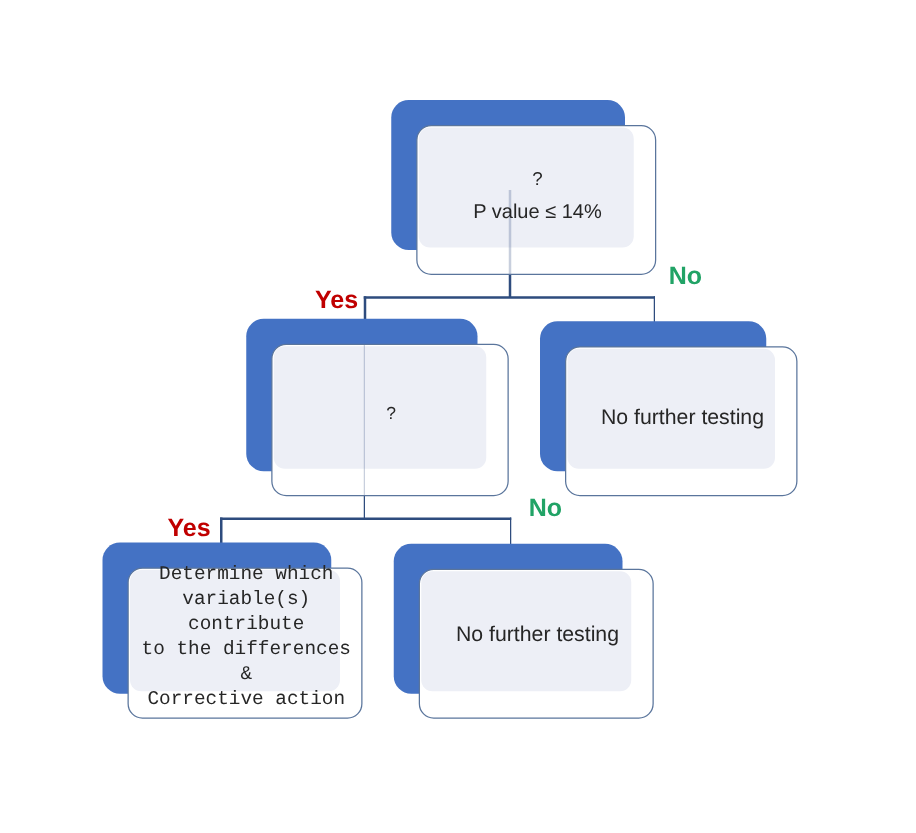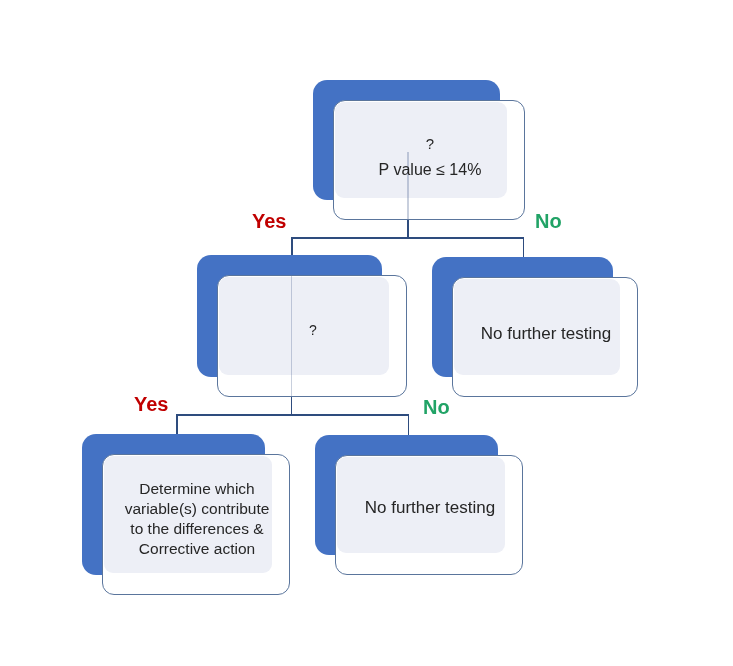--- a/index.html
+++ b/index.html
@@ -23,31 +23,31 @@
   .fill{position:absolute;left:22px;top:22px;right:18px;bottom:22px;
         background:var(--card-fill,#EDEFF6);border-radius:9px;}
   .content{position:absolute;left:22px;top:22px;right:0;bottom:22px;z-index:4;
            display:flex;flex-direction:column;align-items:center;justify-content:center;
            text-align:center;}
   .t{white-space:pre-line;}
   
   .n1{left:313px;top:80px;width:212px;height:140px;}
   .n2{left:197px;top:255px;width:210px;height:142px;}
   .n3{left:432px;top:257px;width:206px;height:140px;}
-  .n4{left:82px;top:434px;width:208px;height:161px;}
+  .n4{left:82px;top:434px;width:208px;height:141px;font-family:Liberation Mono, monospace;}
   .n5{left:315px;top:435px;width:208px;height:140px;}
   
   .c1{font-size:16px;padding-top:13px;}  .c1 .q{font-size:15px;margin-bottom:9px;}
   .c2{font-size:13.5px;line-height:18px;padding-top:14px;} .c2 .q{font-size:14px;margin-bottom:6px;}
   .c3{font-size:17px;padding-top:13px;}
   .c4{font-size:15.5px;line-height:20px;padding-top:8px;}
   .c5{font-size:17px;padding-top:6px;}
   
   .lbl{position:absolute;font-size:20px;font-weight:700;z-index:4;line-height:1.1;}
-  .lbl.yes{color:var(--yes-label,#C00000);}
+  .lbl.yes{color:var(--yes-label,#C00000);margin-top:19px;}
   .lbl.no{color:var(--no-label,#21A366);}
   .y1{left:252px;top:210px;}
   .no1{left:535px;top:210px;}
   .y2{left:134px;top:393px;}
   .no2{left:423px;top:396px;}
 </style>
 </head>
 <body>
 
 <div class="canvas">

